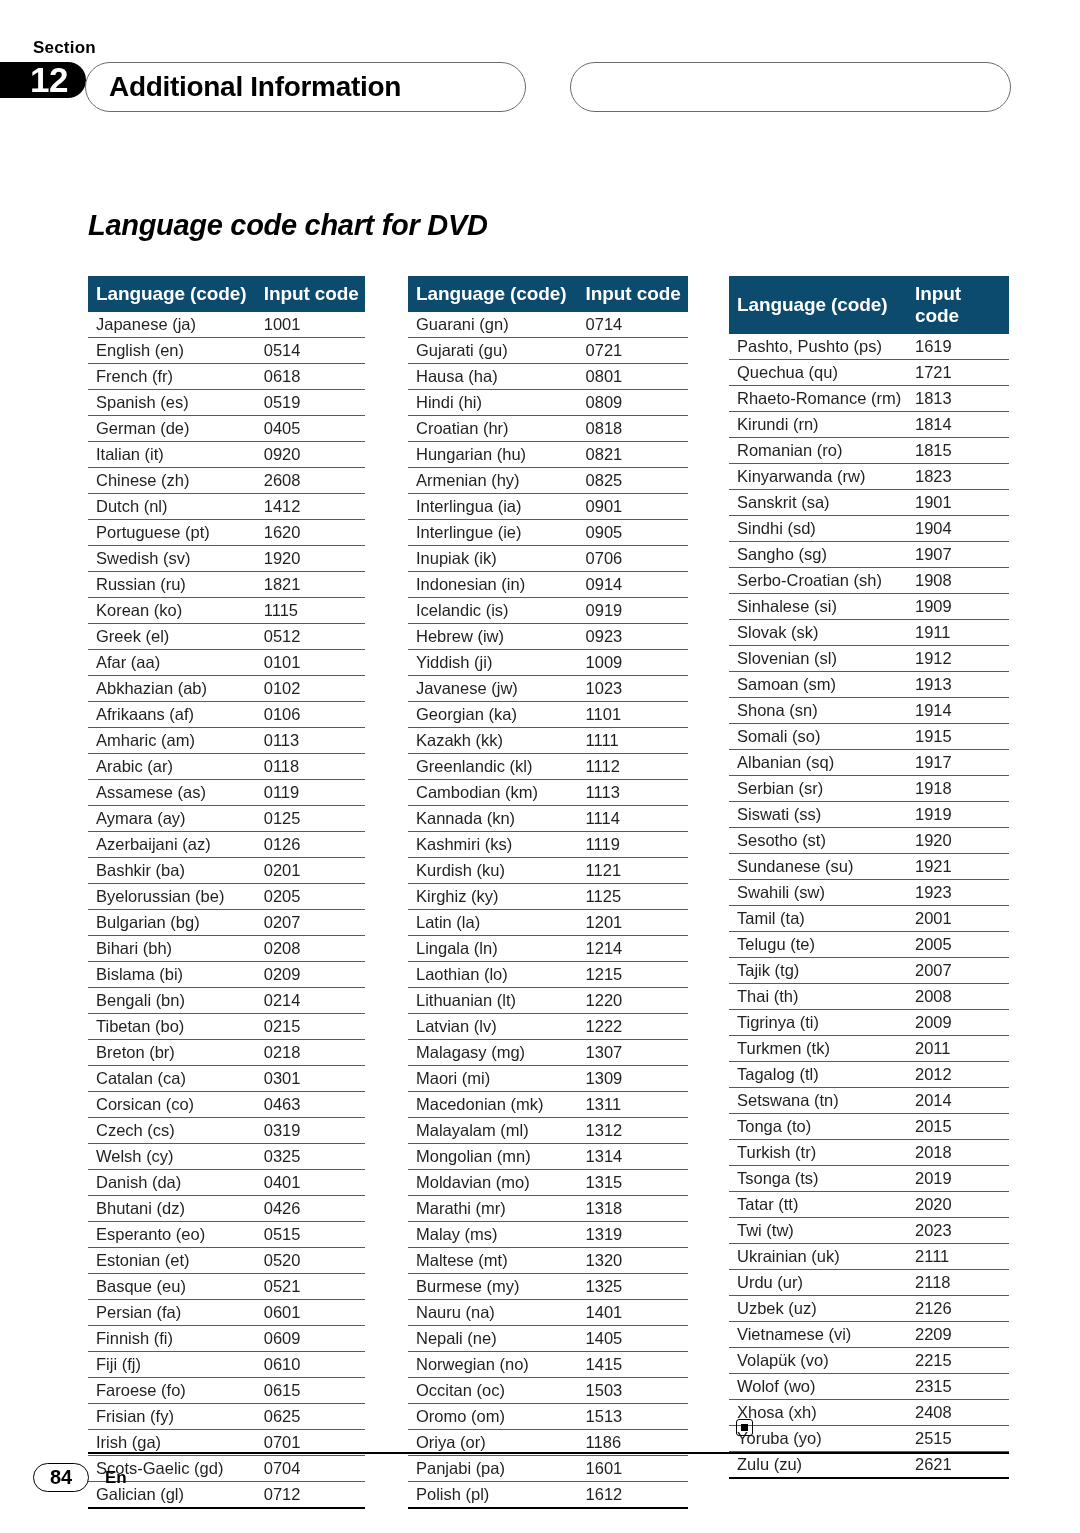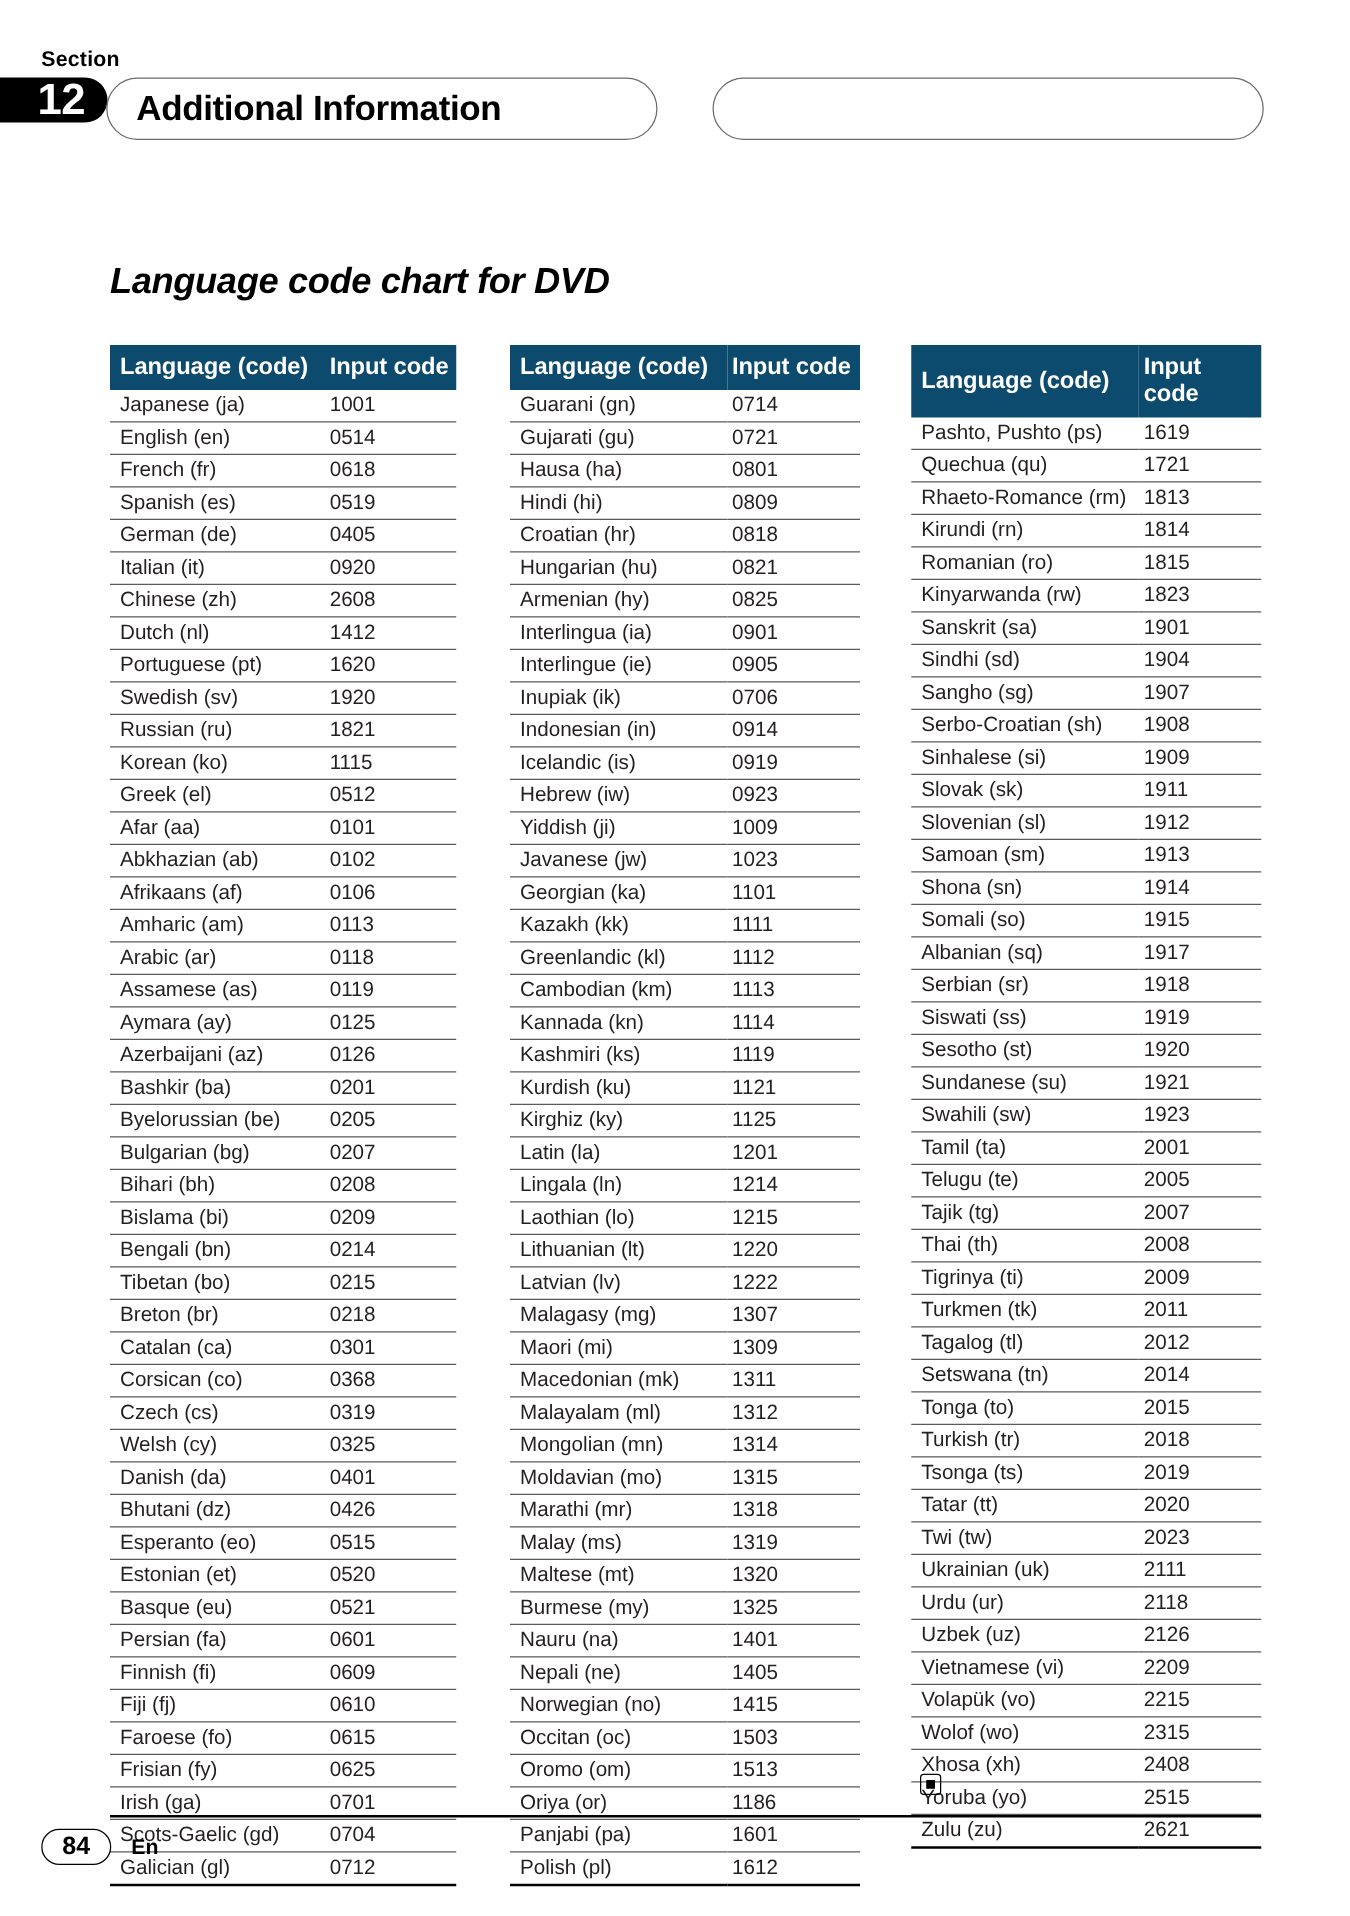--- a/index.html
+++ b/index.html
@@ -334,21 +334,21 @@
         <tr>
           <td class="name-cell">Breton (br)</td>
           <td class="code-cell">0218</td>
         </tr>
         <tr>
           <td class="name-cell">Catalan (ca)</td>
           <td class="code-cell">0301</td>
         </tr>
         <tr>
           <td class="name-cell">Corsican (co)</td>
-          <td class="code-cell">0368</td>
+          <td class="code-cell">0463</td>
         </tr>
         <tr>
           <td class="name-cell">Czech (cs)</td>
           <td class="code-cell">0319</td>
         </tr>
         <tr>
           <td class="name-cell">Welsh (cy)</td>
           <td class="code-cell">0325</td>
         </tr>
         <tr>

